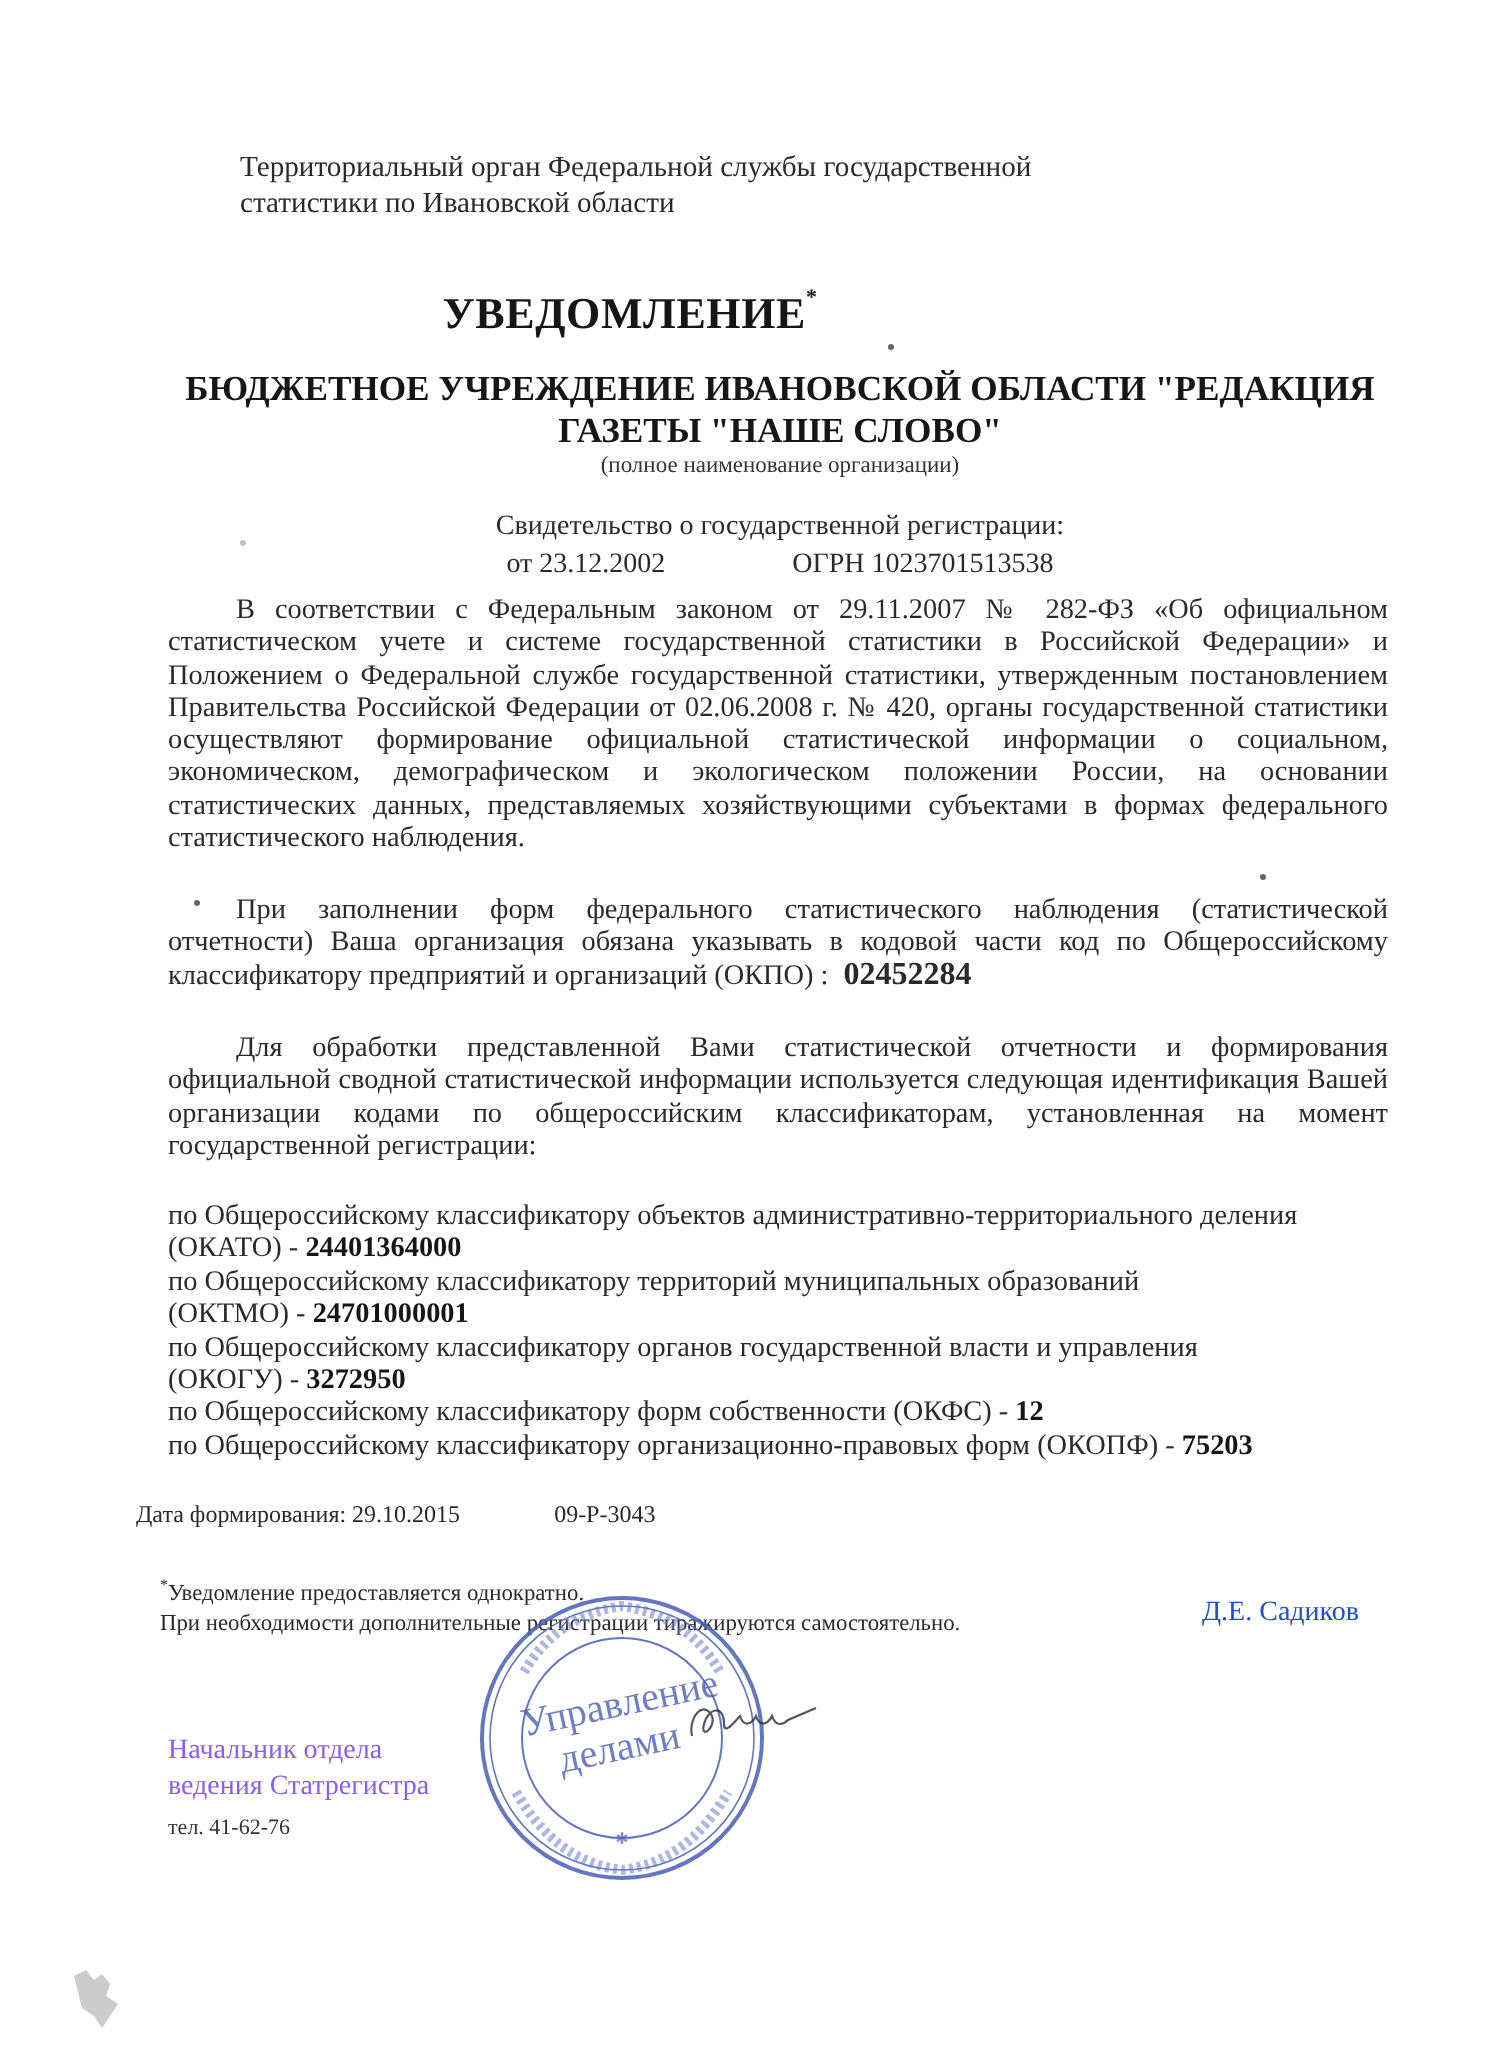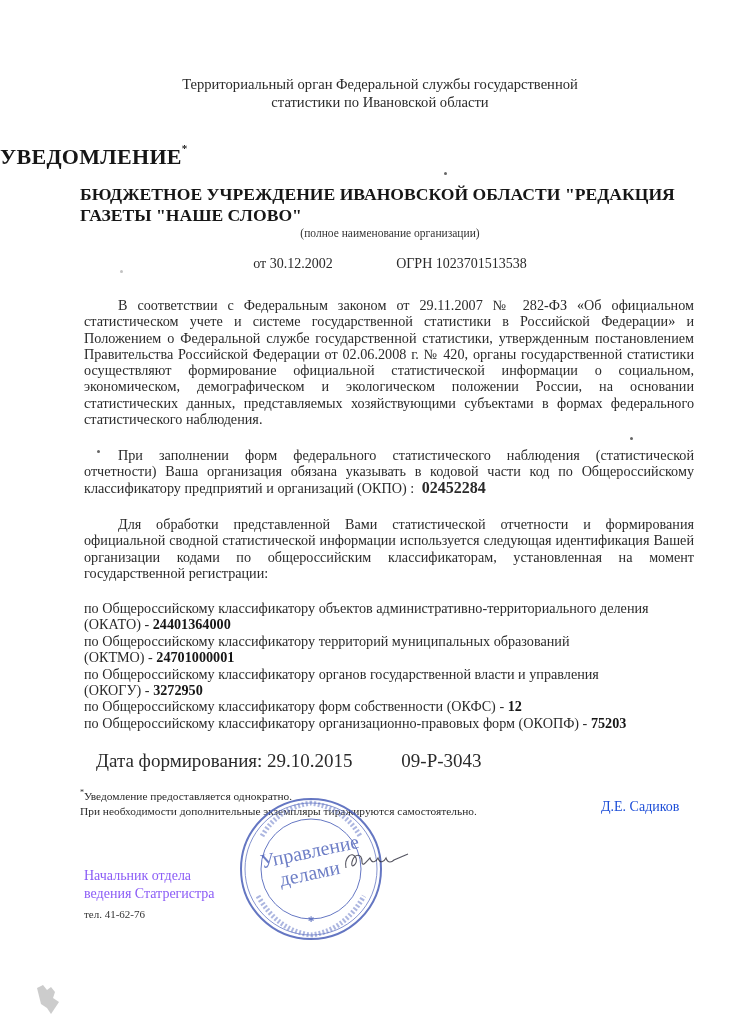--- a/index.html
+++ b/index.html
@@ -1,36 +1,36 @@
 <!DOCTYPE html>
 <html><head>
   <meta charset="utf-8">
   <style>
     html, body { margin: 0; padding: 0; }
     body {
       width: 746px; height: 1024px; background: #ffffff; position: relative; overflow: hidden;
       font-family: "Liberation Serif", "DejaVu Serif", serif; color: #1e1e1e;
     }
     .abs { position: absolute; }
-    .agency { left: 120px; width: 520px; top: 75px; font-size: 14.6px; line-height: 18px; text-align: center; color: #2a2a2a; }
-    .title { left: 0; width: 630px; top: 144px; font-size: 22px; font-weight: bold; letter-spacing: 0.3px; text-align: left; color: #161616; }
+    .agency { left: 120px; width: 520px; top: 75px; font-size: 14.6px; line-height: 18px; color: #2a2a2a; }
+    .title { left: 0; width: 630px; top: 144px; font-size: 22px; font-weight: bold; letter-spacing: 0.3px; text-align: center; color: #161616; }
     .title sup { font-size: 11px; position: relative; top: -4px; }
-    .orgname { left: 80px; width: 620px; top: 184px; font-size: 17.6px; font-weight: bold; line-height: 21px; color: #161616; }
+    .orgname { left: 80px; width: 620px; top: 184px; font-size: 17.6px; font-weight: bold; line-height: 21px; text-align: center; color: #161616; }
     .orghint { left: 80px; width: 620px; top: 227px; font-size: 11.5px; text-align: center; color: #333; }
     .reg { left: 80px; width: 620px; top: 254px; font-size: 14px; line-height: 19px; text-align: center; color: #2a2a2a; }
     .reg .row span { display: inline-block; }
     .reg .ogrn { margin-left: 60px; }
     .para { left: 84px; width: 610px; font-size: 14.2px; line-height: 16.3px; text-align: justify; text-indent: 34px; color: #2a2a2a; }
     .p1 { top: 297px; }
     .p2 { top: 447px; }
     .p3 { top: 516px; }
     .okpo { font-weight: bold; font-size: 16px; margin-left: 4px; }
     .codes { left: 84px; width: 620px; top: 600px; font-size: 14.2px; line-height: 16.4px; color: #2a2a2a; }
     .codes b { font-weight: bold; color: #161616; }
-    .datef { left: 96px; top: 750px; font-size: 19px; color: #2a2a2a; }
+    .datef { left: 68px; top: 750px; font-size: 12px; color: #2a2a2a; }
     .datef .num { margin-left: 44px; }
     .note { left: 80px; top: 785px; font-size: 11.4px; line-height: 15.5px; color: #2a2a2a; }
     .note sup { font-size: 8px; }
     .sign-left { left: 84px; top: 850px; font-size: 14px; line-height: 18px; color: #8b5cf6; margin-top: 17px; }
     .sign-right { left: 601px; top: 799px; font-size: 14px; color: #1d4ed8; }
     .phone { left: 84px; top: 908px; font-size: 11px; color: #333; }
     .stamp { left: 238px; top: 796px; width: 146px; height: 146px; }
     .signature { left: 340px; top: 840px; width: 70px; height: 40px; }
     .speck { width: 3px; height: 3px; background: #666; border-radius: 50%; }
     .corner-mark { left: 33px; top: 982px; width: 32px; height: 34px; }
@@ -47,22 +47,23 @@
   <span>УВЕДОМЛЕНИЕ</span><sup>*</sup>
 </div>
 
 <div class="abs orgname">
   <div>БЮДЖЕТНОЕ УЧРЕЖДЕНИЕ ИВАНОВСКОЙ ОБЛАСТИ "РЕДАКЦИЯ</div>
   <div>ГАЗЕТЫ "НАШЕ СЛОВО"</div>
 </div>
 <div class="abs orghint">(полное наименование организации)</div>
 
 <div class="abs reg">
+  <div>Свидетельство о государственной регистрации:</div>
   <div class="row">
-    <span>от  30.12.2002</span>
+    <span>от  23.12.2002</span>
     <span class="ogrn">ОГРН  1023701513538</span>
   </div>
 </div>
 
 <div class="abs para p1">В соответствии с Федеральным законом от 29.11.2007 № 282-ФЗ «Об официальном статистическом учете и системе государственной  статистики в Российской Федерации» и Положением о Федеральной службе государственной статистики, утвержденным постановлением Правительства Российской Федерации от 02.06.2008 г. № 420, органы государственной статистики осуществляют формирование официальной статистической информации о социальном, экономическом, демографическом и экологическом положении России, на основании статистических данных, представляемых хозяйствующими субъектами в формах федерального статистического наблюдения.</div>
 
 <div class="abs para p2">
   <span>При заполнении форм федерального статистического наблюдения (статистической отчетности) Ваша организация обязана указывать в кодовой части код по Общероссийскому классификатору предприятий и организаций (ОКПО) :</span>
   <span class="okpo">02452284</span>
 </div>
@@ -90,21 +91,21 @@
   </div>
 </div>
 
 <div class="abs datef">
   <span>Дата формирования: 29.10.2015</span>
   <span class="num">09-Р-3043</span>
 </div>
 
 <div class="abs note">
   <div><sup>*</sup><span>Уведомление предоставляется однократно.</span></div>
-  <div>При необходимости дополнительные экземпляры тиражируются самостоятельно.</div>
+  <div>При необходимости дополнительные регистрации тиражируются самостоятельно.</div>
 </div>
 
 <div class="abs sign-left">
   <div>Начальник отдела</div>
   <div>ведения Статрегистра</div>
 </div>
 <div class="abs sign-right">Д.Е. Садиков</div>
 <div class="abs phone">тел. 41-62-76</div>
 
 <svg class="abs stamp" viewBox="0 0 146 146">

